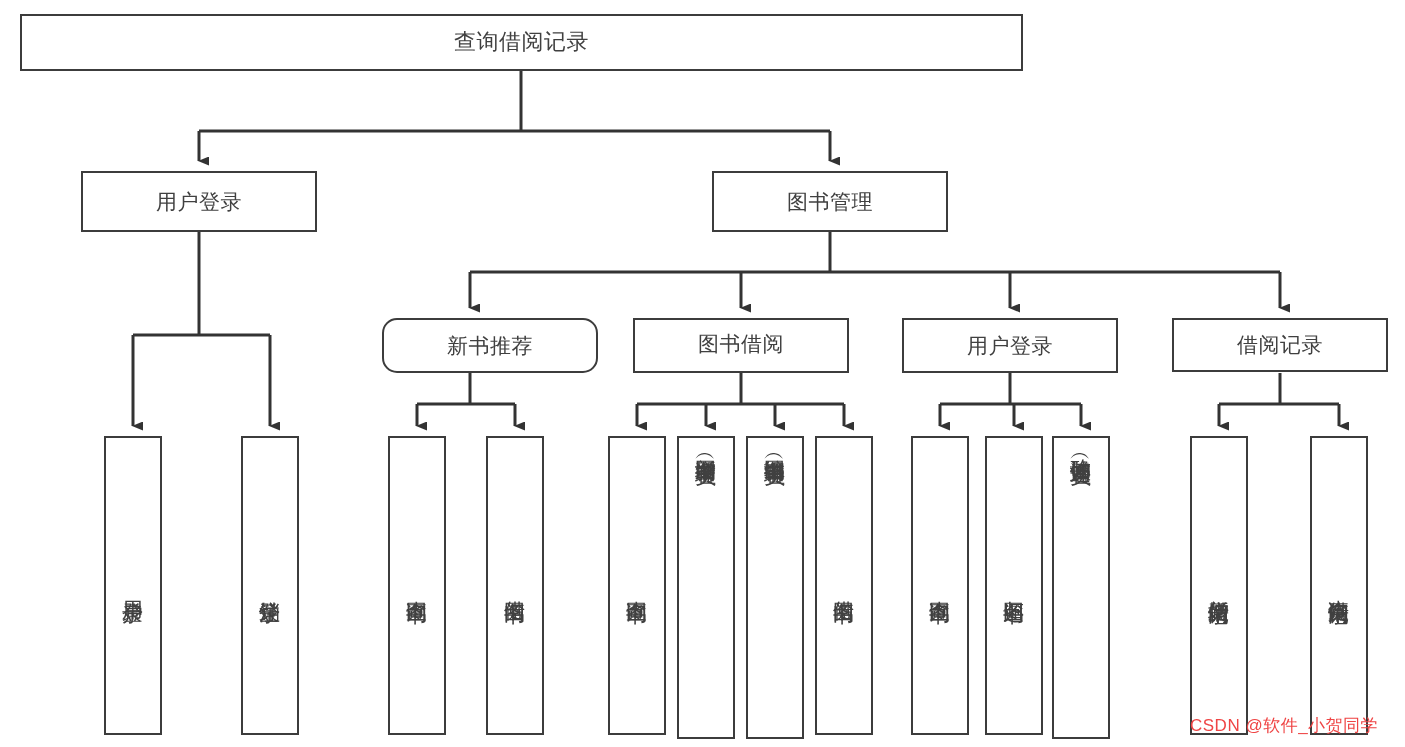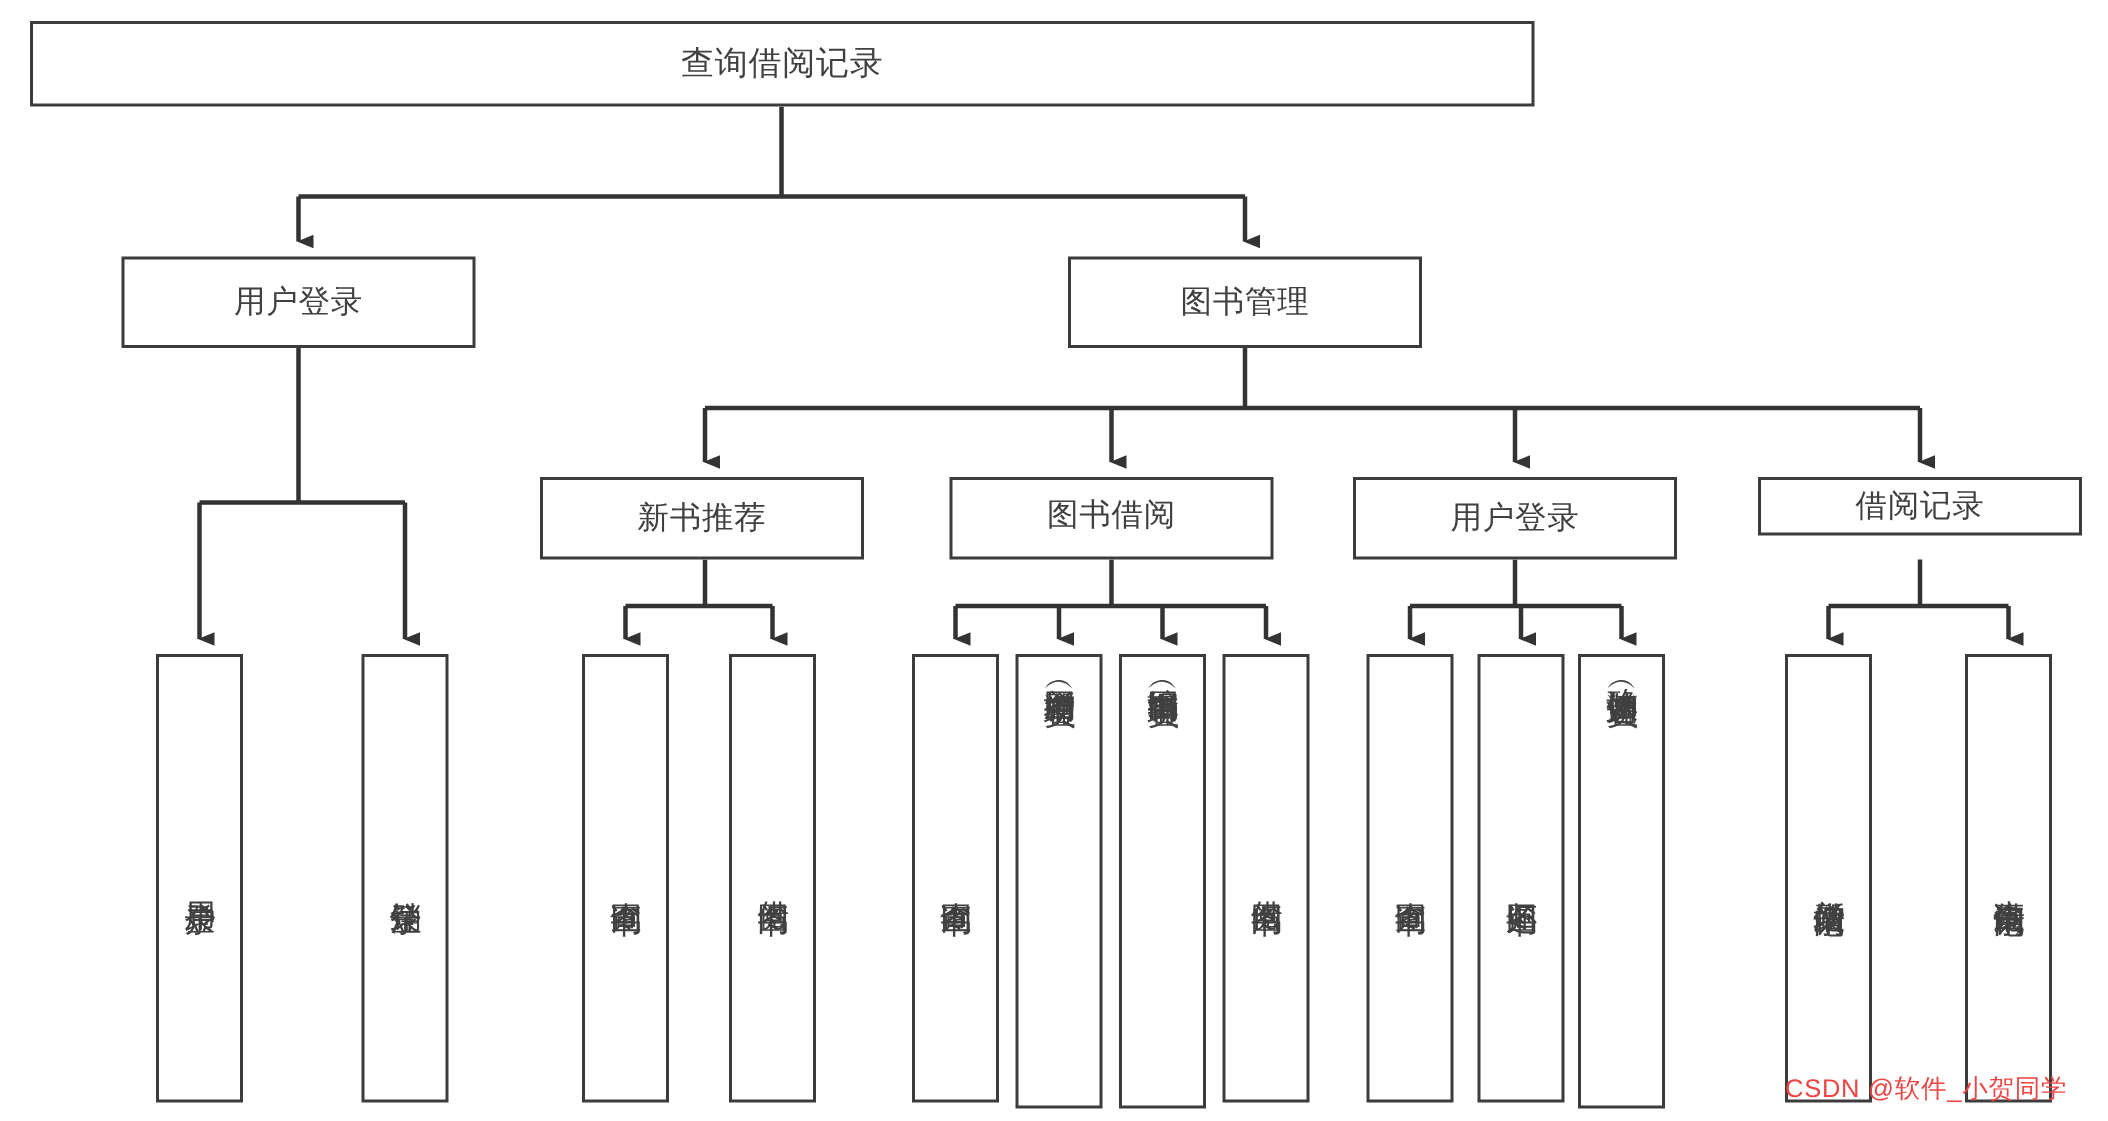--- a/index.html
+++ b/index.html
@@ -136,30 +136,30 @@
     <span>查询借阅记录</span>
   </div>
 
   <div class="node node-h" style="left:81px; top:171px; width:236px; height:61px;">
     <span>用户登录</span>
   </div>
   <div class="node node-h" style="left:712px; top:171px; width:236px; height:61px;align-items:center;">
     <span>图书管理</span>
   </div>
 
-  <div class="node node-h" style="left:360px; top:318px; width:216px; height:55px;">
+  <div class="node node-h" style="left:382px; top:318px; width:216px; height:55px;border-radius:15px;">
     <span>新书推荐</span>
   </div>
   <div class="node node-h" style="left:633px; top:318px; width:216px; height:55px;font-family:Liberation Mono, monospace;">
     <span>图书借阅</span>
   </div>
   <div class="node node-h" style="left:902px; top:318px; width:216px; height:55px;">
     <span>用户登录</span>
   </div>
-  <div class="node node-h" style="left:1172px; top:318px; width:216px; height:39px;">
+  <div class="node node-h" style="left:1172px; top:318px; width:216px; height:54px;">
     <span>借阅记录</span>
   </div>
 
   <div class="node node-v centered" style="left:104px; top:436px; width:58px; height:299px;">
     <span class="vtext">用户登录</span>
   </div>
   <div class="node node-v centered" style="left:241px; top:436px; width:58px; height:299px;">
     <span class="vtext">注销登录</span>
   </div>
 

